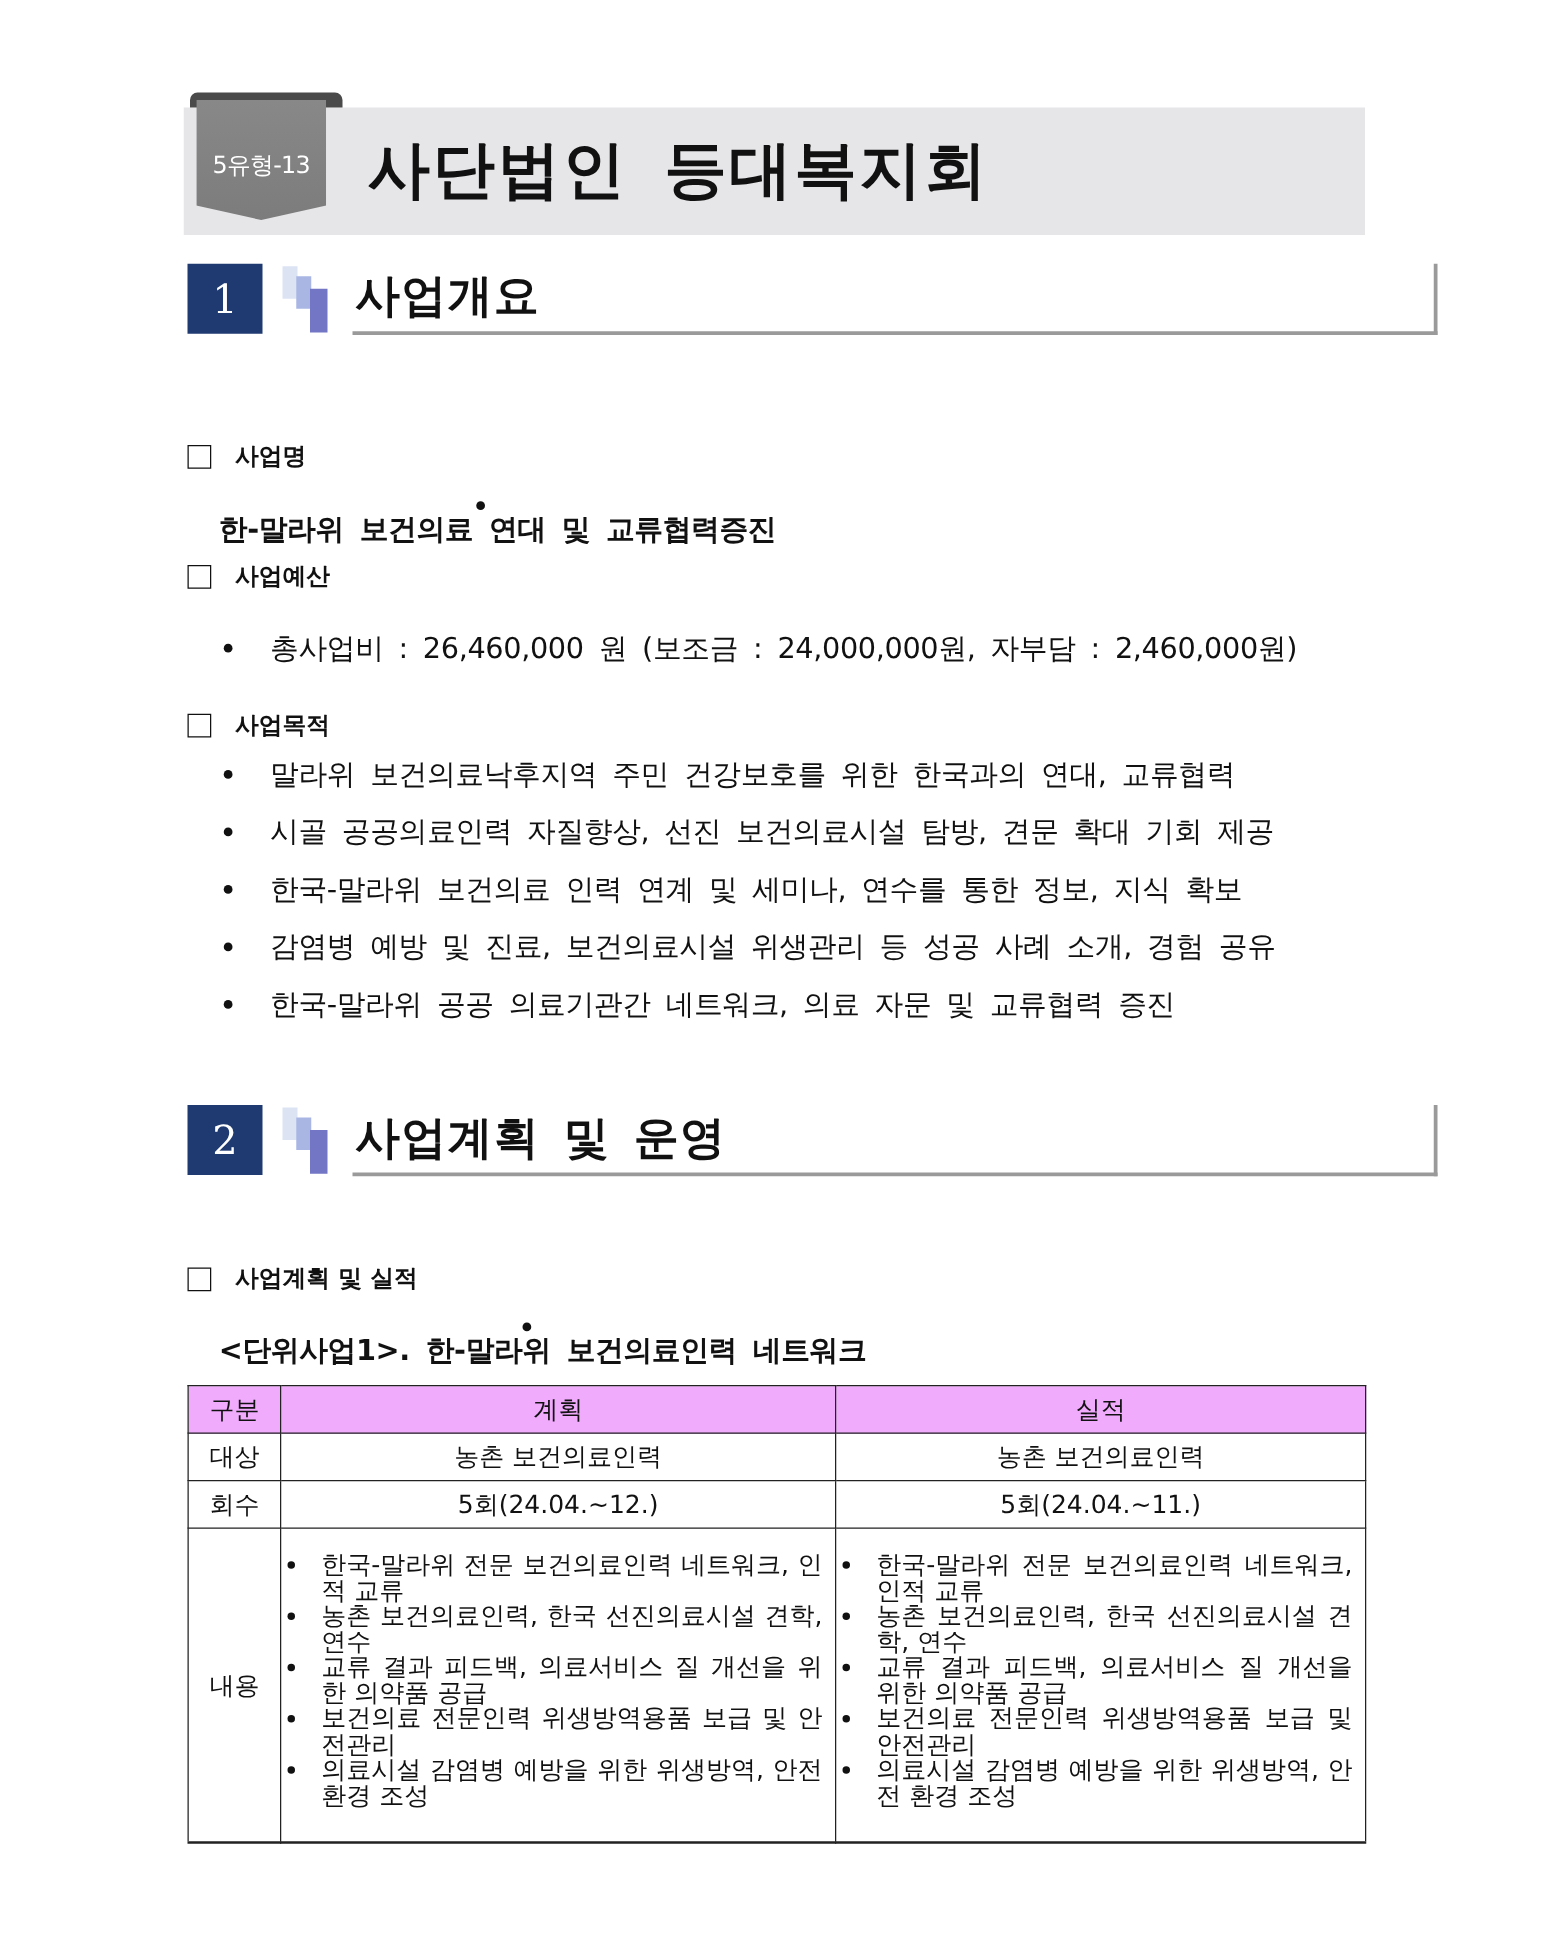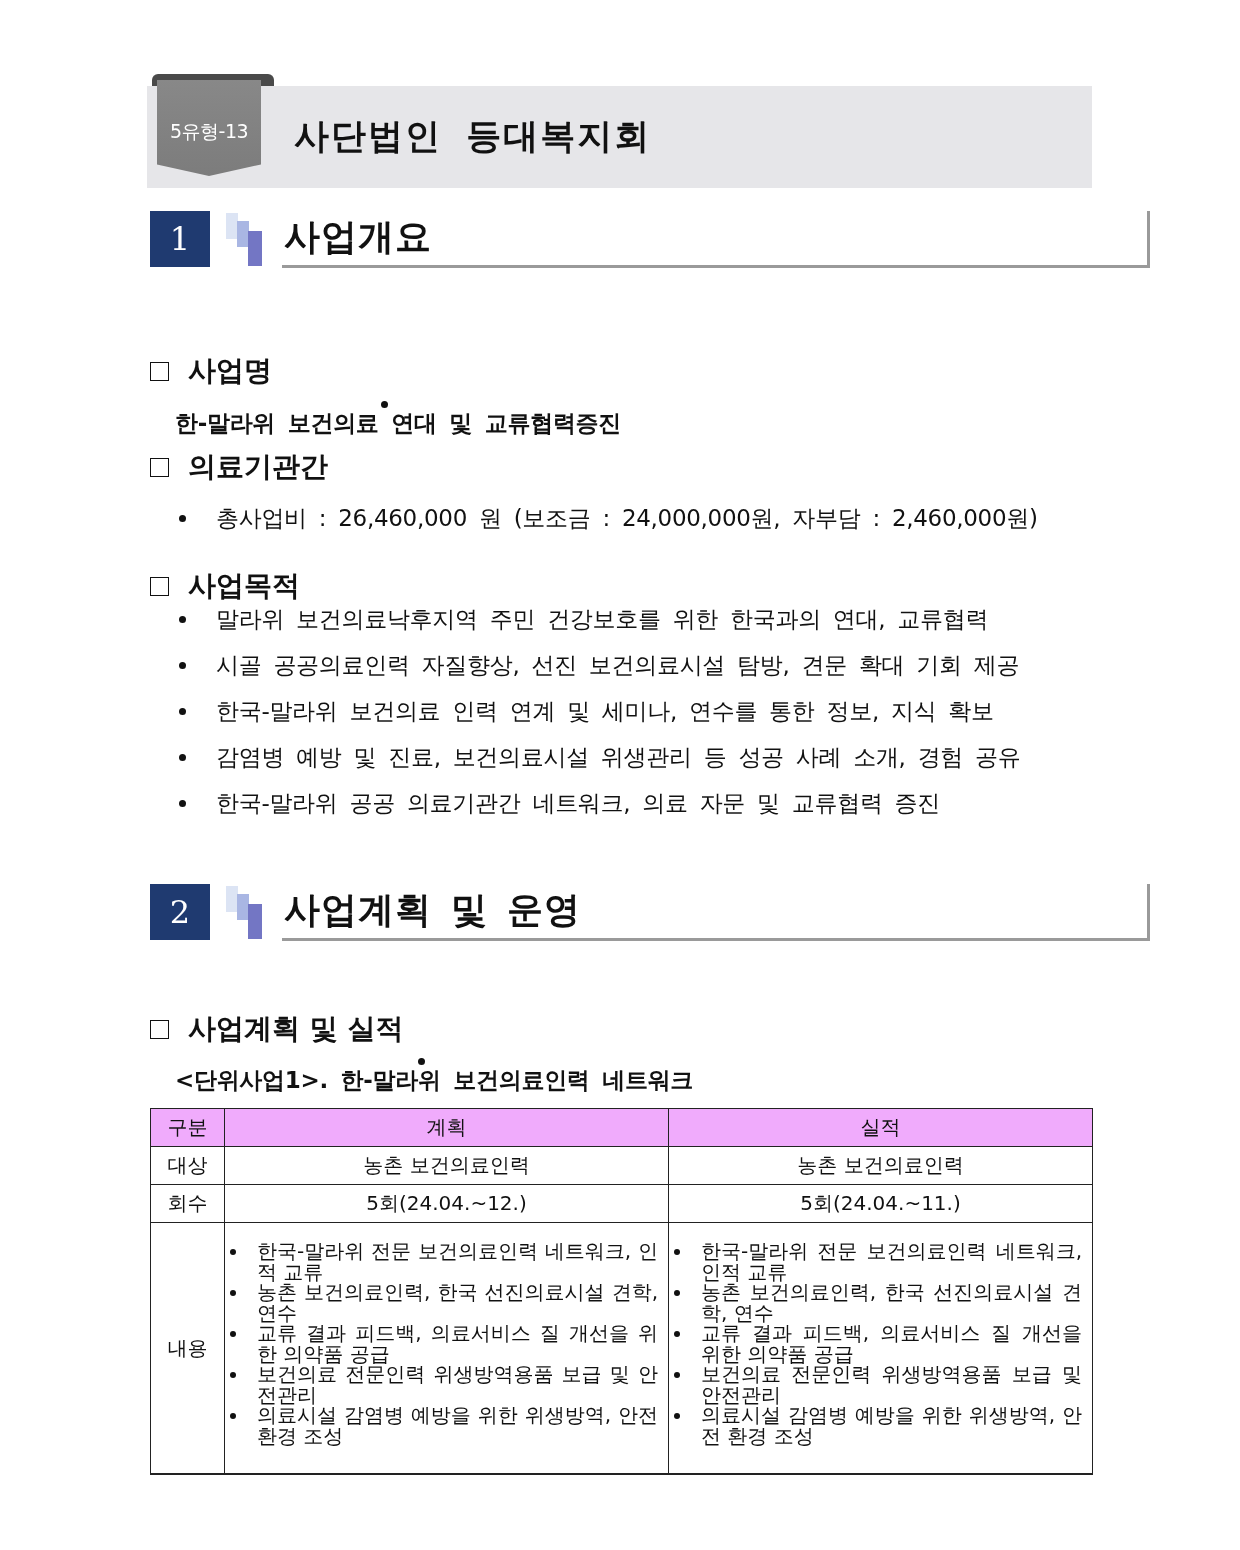--- a/index.html
+++ b/index.html
@@ -8,38 +8,38 @@
 
   
   .banner { position: absolute; left: 147px; top: 86px; width: 945px; height: 102px; background: #e6e6e9; }
   .badge-top { position: absolute; left: 152px; top: 74px; width: 122px; height: 12px;
                background: #4a4a4a; border-radius: 6px 6px 0 0; }
   .badge { position: absolute; left: 157px; top: 80px; width: 104px; height: 96px;
            background: linear-gradient(#888 0%, #7c7c7c 100%);
            clip-path: polygon(0 0, 100% 0, 100% 88%, 50% 100%, 0 88%);
            display: flex; align-items: center; justify-content: center; }
   .badge span { color: #fff; font-size: 19px; letter-spacing: -0.5px; margin-top: 8px; }
-  .main-title { position: absolute; left: 294px; top: 104px; font-size: 35px; font-weight: bold;
+  .main-title { position: absolute; left: 294px; top: 104px; font-size: 50px; font-weight: bold;
                 letter-spacing: 2px; color: #111; line-height: 64px; word-spacing: 10px; }
 
   
   .sec { position: absolute; left: 150px; width: 1000px; height: 58px; }
   .sec .num { position: absolute; left: 0; top: 0; width: 60px; height: 56px; background: #1f3a70;
               color: #fff; font-family: "DejaVu Serif", "Liberation Serif", serif; font-size: 32px;
               display: flex; align-items: center; justify-content: center; }
   .sec .deco1 { position: absolute; left: 76px; top: 2px; width: 12px; height: 26px; background: #dce4f4; }
   .sec .deco2 { position: absolute; left: 87px; top: 10px; width: 12px; height: 26px; background: #a9b6e3; }
   .sec .deco3 { position: absolute; left: 98px; top: 20px; width: 14px; height: 35px; background: #7376c4; }
   .sec .title { position: absolute; left: 134px; top: 2px; font-family: Liberation Sans, sans-serif;
                 font-size: 36px; font-weight: bold; letter-spacing: 1px; word-spacing: 8px; }
   .sec .uline { position: absolute; left: 132px; top: 54px; width: 868px; height: 3px; background: #9a9a9a; }
   .sec .vline { position: absolute; left: 997px; top: 0; width: 3px; height: 57px; background: #9a9a9a; }
 
   
-  .h-box { position: absolute; left: 150px; font-size: 28px; font-weight: bold; display: flex; align-items: center; }
+  .h-box { position: absolute; left: 150px; font-size: 19px; font-weight: bold; display: flex; align-items: center; }
   .h-box .sq { display: inline-block; width: 17px; height: 17px; border: 1.5px solid #111; margin-right: 19px; }
   .bul { position: absolute; left: 175px; font-size: 23px; display: flex; align-items: center; letter-spacing: -0.3px; word-spacing: 5px; }
   .bul .dot { display: inline-block; width: 7px; height: 7px; border-radius: 50%; background: #111; margin-right: 30px; margin-left: 4px; }
   .bul.b { font-weight: bold; flex-direction: column; }
 
   
   table.plan { position: absolute; left: 150px; top: 1108px; width: 943px; border-collapse: collapse;
                font-size: 20px; }
   table.plan td, table.plan th { border: 1.5px solid #222; text-align: center; padding: 0; font-weight: normal; }
   table.plan tr.hdr th { background: #f0abfc; height: 37px; }
@@ -76,21 +76,21 @@
   <span class="sq"></span>
   <span>사업명</span>
 </div>
 <div class="bul b" style="top:401px;">
   <span class="dot"></span>
   <span>한-말라위 보건의료 연대 및 교류협력증진</span>
 </div>
 
 <div class="h-box" style="top:448px;">
   <span class="sq"></span>
-  <span>의료기관간</span>
+  <span>사업예산</span>
 </div>
 <div class="bul" style="top:503px;justify-content:flex-end;">
   <span class="dot"></span>
   <span>총사업비 : 26,460,000 원 (보조금 : 24,000,000원, 자부담 : 2,460,000원)</span>
 </div>
 
 <div class="h-box" style="top:556px;margin-top:11px;">
   <span class="sq"></span>
   <span>사업목적</span>
 </div>

